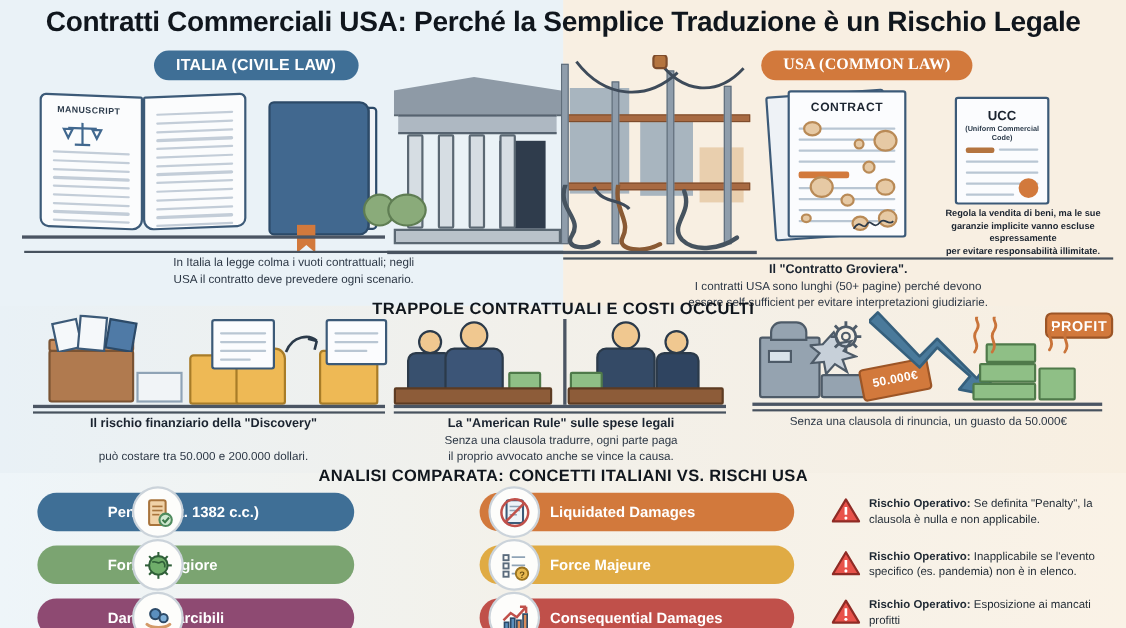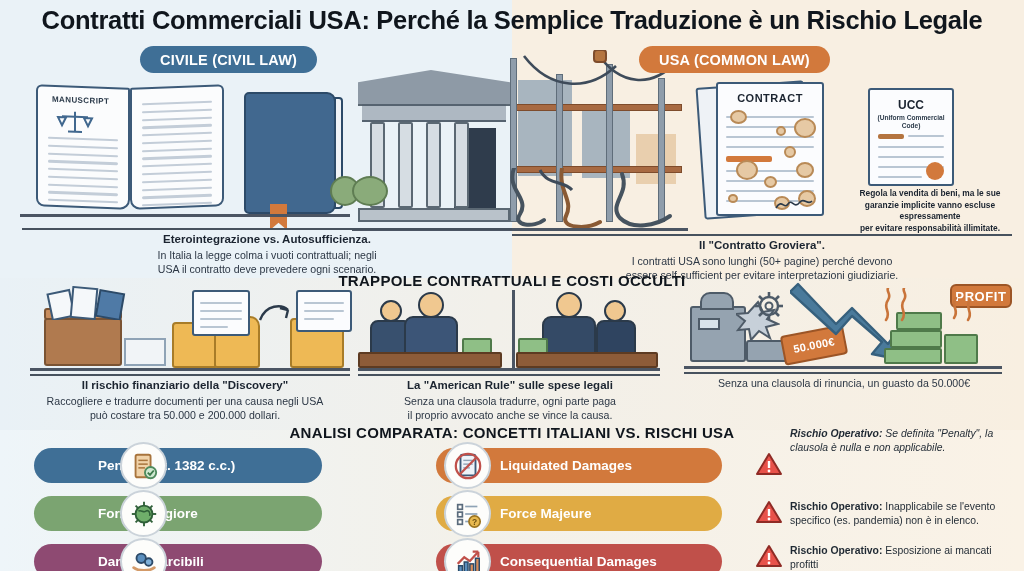--- a/index.html
+++ b/index.html
@@ -28,21 +28,21 @@
   }
 
   
   .badge {
     position:absolute; top:46px; height:27px; border-radius:14px;
     color:#fff; font-size:14.5px; font-weight:bold; letter-spacing:0.2px;
     display:flex; align-items:center; justify-content:center; padding:0 20px;
     z-index:25; white-space:nowrap;
   }
   .badge-it  { left:140px; background:#3f6f96; }
-  .badge-usa { left:639px; background:#d2793c; }
+  .badge-usa { left:692px; background:#d2793c;font-family:Liberation Serif, serif; }
 
   
   .cap { position:absolute; text-align:center; z-index:20; }
   .cap .h { font-size:11.5px; font-weight:bold; color:#1b2430; line-height:1.35; }
   .cap .b { font-size:10.6px; color:#2c3745; line-height:1.38; }
   .rule { position:absolute; height:2px; background:#47525e; z-index:18; }
 
   .section-h {
     position:absolute; width:100%; text-align:center; z-index:26;
     font-size:15px; font-weight:bold; letter-spacing:0.3px; color:#10161d;
@@ -139,21 +139,21 @@
 
 <div id="page">
 
   <div class="bg-left"></div>
   <div class="bg-right"></div>
   <div class="bg-mid"></div>
   <div class="bg-bottom"></div>
 
   <div class="title">Contratti Commerciali USA: Perché la Semplice Traduzione è un Rischio Legale</div>
 
-  <div class="badge badge-it">CIVILE (CIVIL LAW)</div>
+  <div class="badge badge-it">ITALIA (CIVILE LAW)</div>
   <div class="badge badge-usa">USA (COMMON LAW)</div>
 
   <div class="ill">
     <div class="book-open">
       <div class="page-l">
         <div class="ms-label">MANUSCRIPT</div>
         <svg class="scales" viewBox="0 0 38 24">
           <line x1="19" y1="2" x2="19" y2="22" stroke="#41688f" stroke-width="2"></line>
           <line x1="6" y1="7" x2="32" y2="7" stroke="#41688f" stroke-width="2"></line>
           <path d="M2 8 L10 8 L6 16 Z" fill="none" stroke="#41688f" stroke-width="2"></path>
@@ -290,21 +290,20 @@
       <div class="b" style="font-weight:bold; font-size:8.4px; color:#1b2430;">
         <span>Regola la vendita di beni, ma le sue</span><br>
         <span>garanzie implicite vanno escluse espressamente</span><br>
         <span>per evitare responsabilità illimitate.</span>
       </div>
     </div>
   </div>
 
   <div class="rule" style="left:22px;  top:228px; width:490px;"></div>
   <div class="cap" style="left:22px; top:232px; width:490px;">
-    <div class="h">Eterointegrazione vs. Autosufficienza.</div>
     <div class="b">
       <span>In Italia la legge colma i vuoti contrattuali; negli</span><br>
       <span>USA il contratto deve prevedere ogni scenario.</span>
     </div>
   </div>
 
   <div class="rule" style="left:512px; top:234px; width:500px;"></div>
   <div class="cap" style="left:512px; top:238px; width:500px;">
     <div class="h">Il "Contratto Groviera".</div>
     <div class="b">
@@ -407,21 +406,21 @@
         <path d="M88 32 C94 24 84 20 90 12"></path>
       </g>
     </svg>
     <div class="ground" style="left:684px; top:366px; width:318px;"></div>
   </div>
 
   <div class="rule" style="left:30px;  top:374px; width:320px;"></div>
   <div class="cap" style="left:10px; top:378px; width:350px;">
     <div class="h">Il rischio finanziario della "Discovery"</div>
     <div class="b">
-      <span>Raccogliere e tradurre documenti per una causa negli USA</span><br>
+      <br>
       <span>può costare tra 50.000 e 200.000 dollari.</span>
     </div>
   </div>
 
   <div class="rule" style="left:358px; top:374px; width:302px;"></div>
   <div class="cap" style="left:348px; top:378px; width:324px;">
     <div class="h">La "American Rule" sulle spese legali</div>
     <div class="b">
       <span>Senza una clausola tradurre, ogni parte paga</span><br>
       <span>il proprio avvocato anche se vince la causa.</span>
@@ -465,21 +464,21 @@
         </g>
       <circle cx="16" cy="16" r="13" fill="none" stroke="#c0504a" stroke-width="2.4"></circle>
       <line x1="7" y1="25" x2="25" y2="7" stroke="#c0504a" stroke-width="2.4"></line>
     </svg>
   </div>
   <svg class="warn" style="left:756px; top:452px;" viewBox="0 0 26 24">
     <path d="M13 2 L25 22 L1 22 Z" fill="#e8524a" stroke="#8f2b25" stroke-width="2" stroke-linejoin="round"></path>
     <line x1="13" y1="9" x2="13" y2="16" stroke="#fff" stroke-width="2.4"></line>
     <circle cx="13" cy="19" r="1.4" fill="#fff"></circle>
   </svg>
-  <div class="risk" style="left:790px; top:427px; width:228px;font-style:italic;">
+  <div class="risk" style="left:790px; top:452px; width:228px;">
     <b>Rischio Operativo:</b>
     <span>Se definita "Penalty", la</span><br>
     <span>clausola è nulla e non applicabile.</span>
   </div>
 
   <div class="pill" style="left:34px; top:496px; width:288px; background:#7ba471;">
     <span>Forza Maggiore</span>
   </div>
   <div class="pill-icon" style="left:120px; top:490px;">
     <svg viewBox="0 0 32 32" width="30" height="30">

